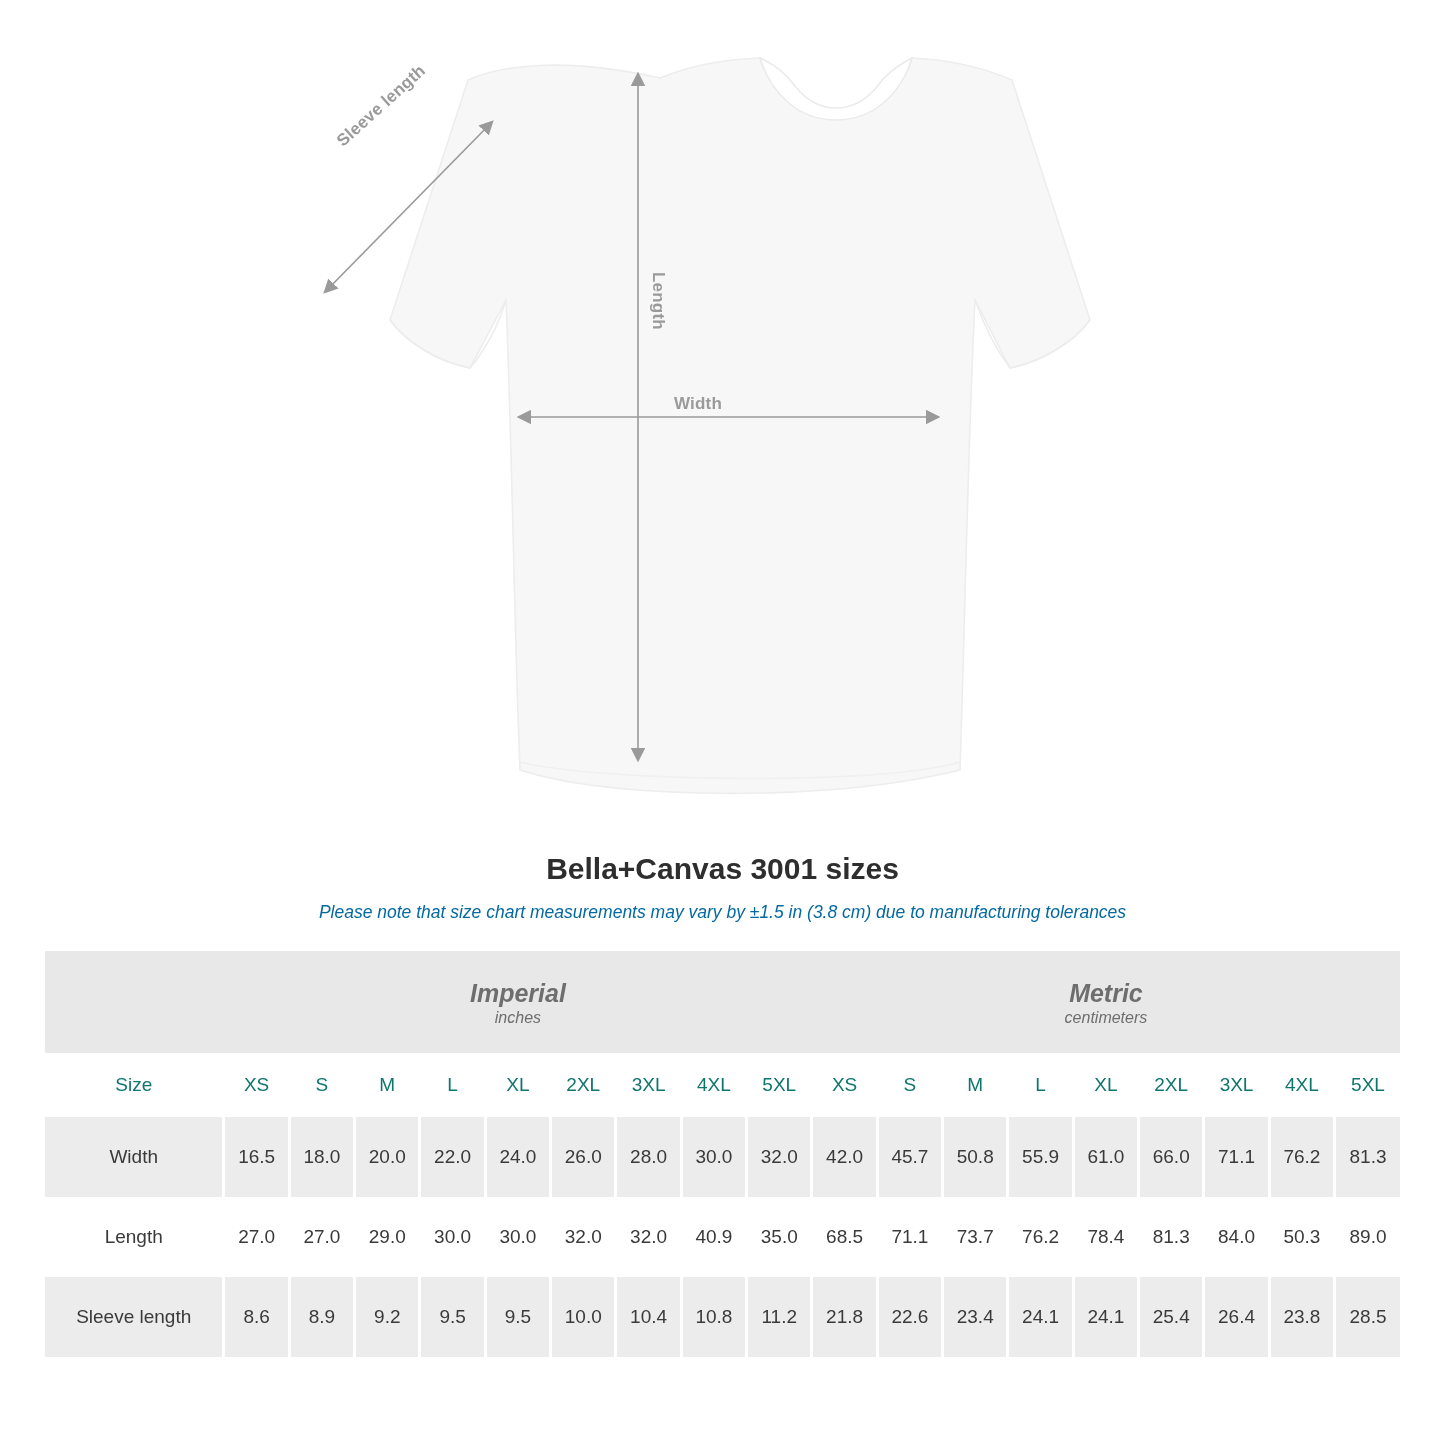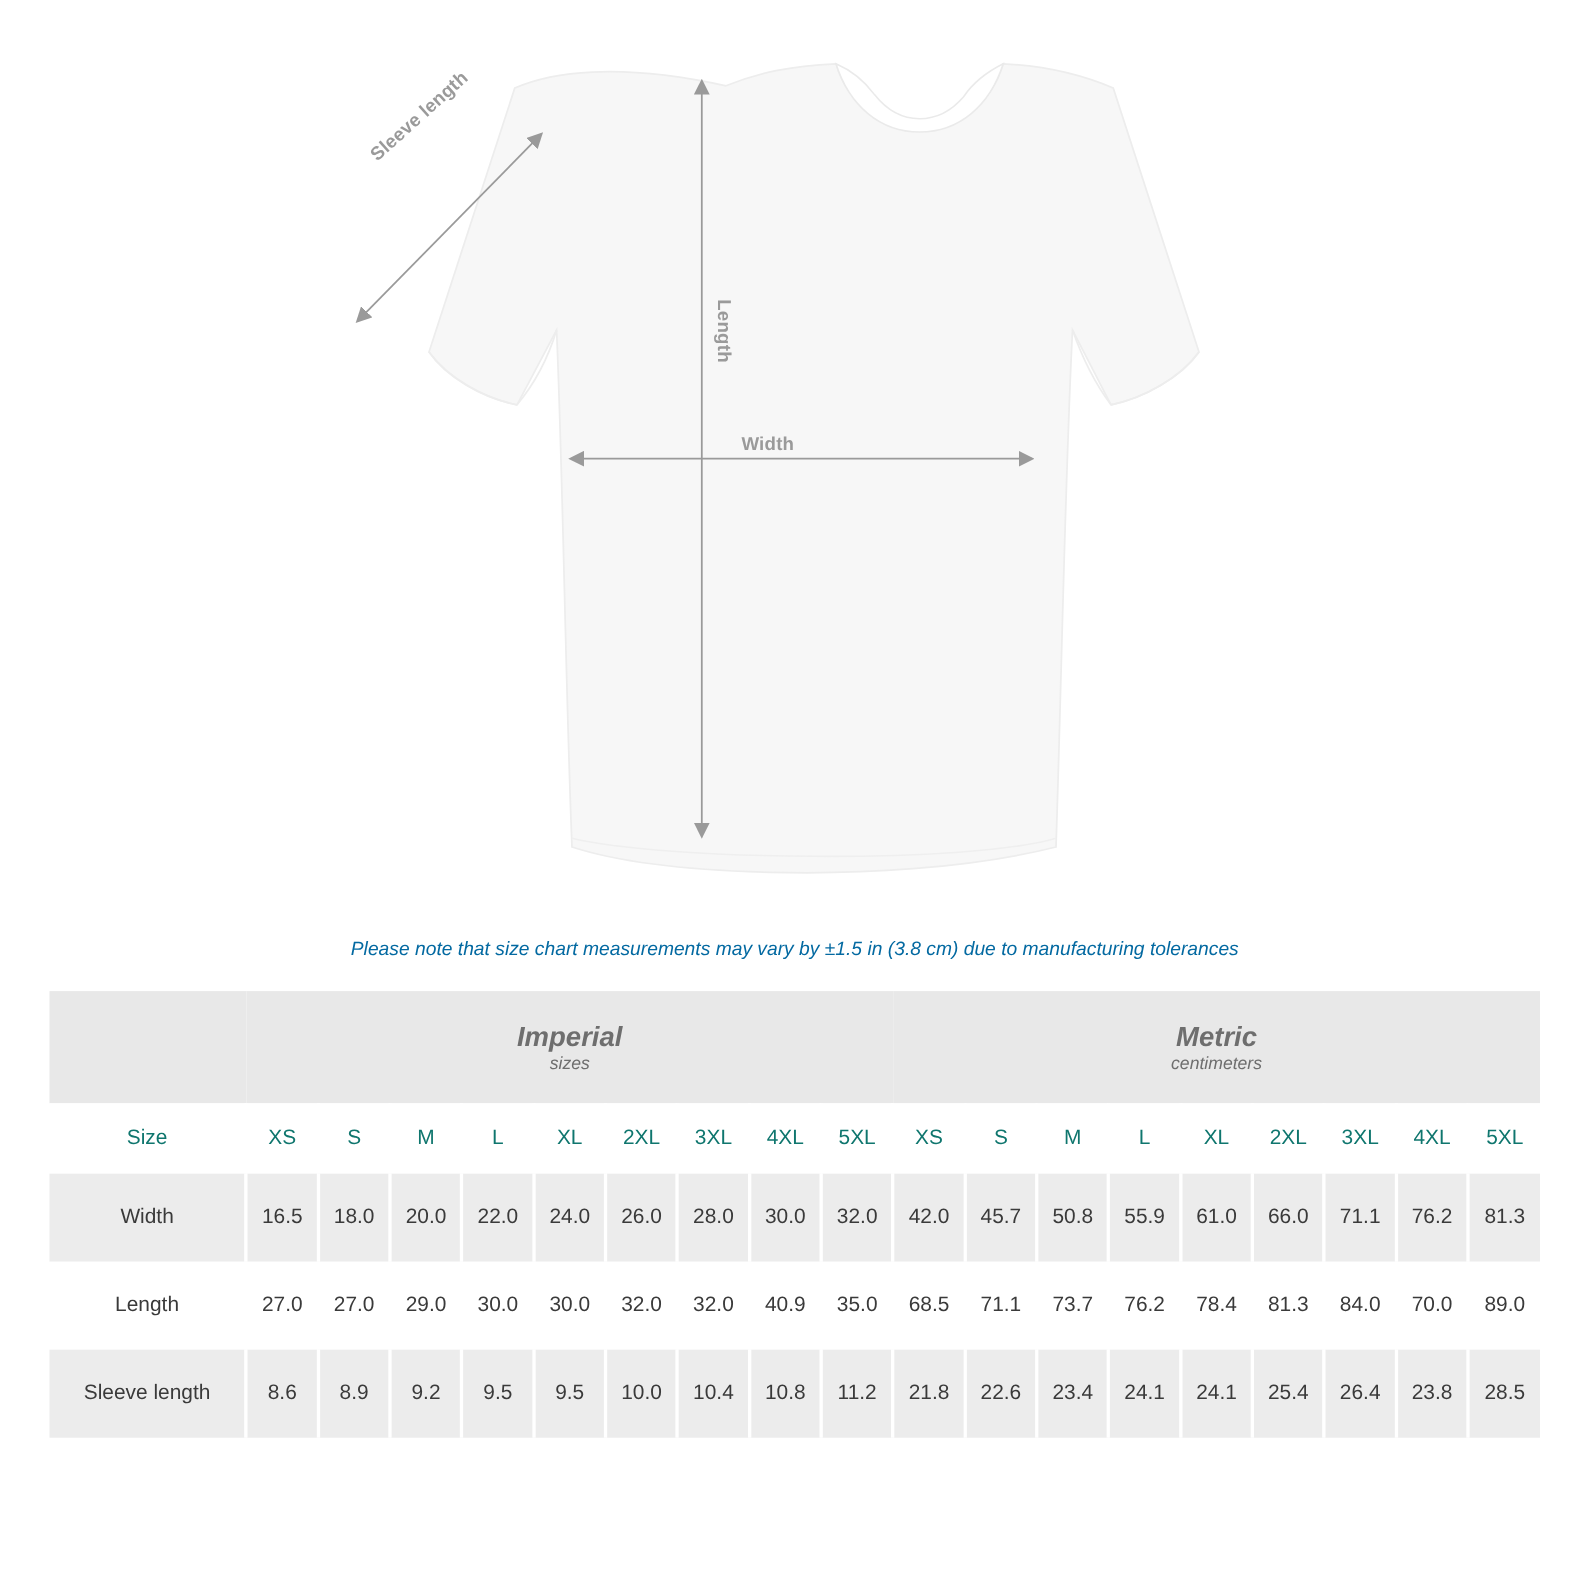--- a/index.html
+++ b/index.html
@@ -181,35 +181,36 @@
 
     <line x1="492" y1="122" x2="325" y2="292" stroke="#9a9a9a" stroke-width="1.6" marker-start="url(#arrowStart)" marker-end="url(#arrowEnd)"></line>
   </svg>
 
   <div class="dim-label" id="label-sleeve">Sleeve length</div>
   <div class="dim-label" id="label-length">Length</div>
   <div class="dim-label" id="label-width">Width</div>
 </div>
 
 <div id="title-block">
+  <h1 id="chart-title">Bella+Canvas 3001 sizes</h1>
   <p id="chart-note">Please note that size chart measurements may vary by ±1.5 in (3.8 cm) due to manufacturing tolerances</p>
 </div>
 
 <div id="size-table-wrap">
   <table id="size-table">
     <colgroup>
       <col style="width:13.2%">
       <col span="18" style="width:4.82%">
     </colgroup>
     <tbody id="table-body">
         <tr>
           <td class="corner-cell"></td>
           <td class="unit-head" colspan="9">
             <div class="unit-name">Imperial</div>
-            <div class="unit-sub">sizes</div>
+            <div class="unit-sub">inches</div>
           </td>
           <td class="unit-head" colspan="9">
             <div class="unit-name">Metric</div>
             <div class="unit-sub">centimeters</div>
           </td>
         </tr>
         <tr class="row-head">
           <td class="rowlabel">Size</td>
           <td class="cell">XS</td>
           <td class="cell">S</td>
@@ -262,21 +263,21 @@
           <td class="cell">32.0</td>
           <td class="cell">40.9</td>
           <td class="cell">35.0</td>
           <td class="cell">68.5</td>
           <td class="cell">71.1</td>
           <td class="cell">73.7</td>
           <td class="cell">76.2</td>
           <td class="cell">78.4</td>
           <td class="cell">81.3</td>
           <td class="cell">84.0</td>
-          <td class="cell">70.0</td>
+          <td class="cell">50.3</td>
           <td class="cell">89.0</td>
         </tr>
         <tr class="row-body alt">
           <td class="rowlabel">Sleeve length</td>
           <td class="cell">8.6</td>
           <td class="cell">8.9</td>
           <td class="cell">9.2</td>
           <td class="cell">9.5</td>
           <td class="cell">9.5</td>
           <td class="cell">10.0</td>

